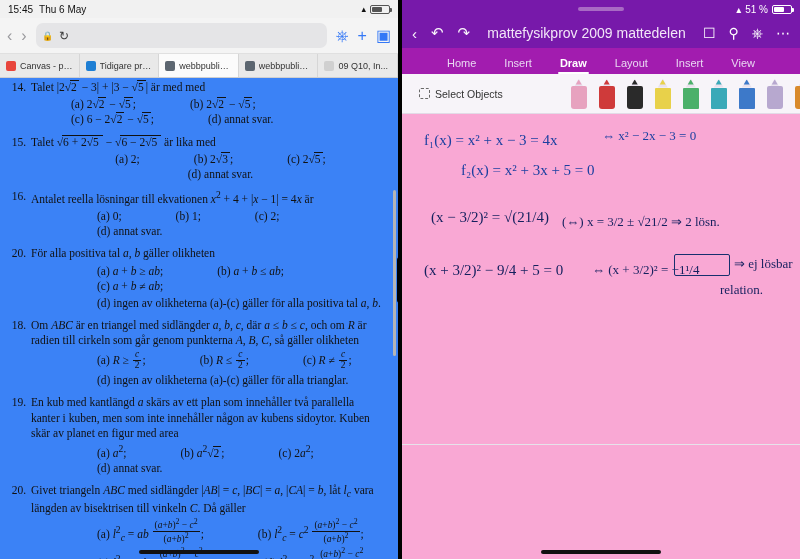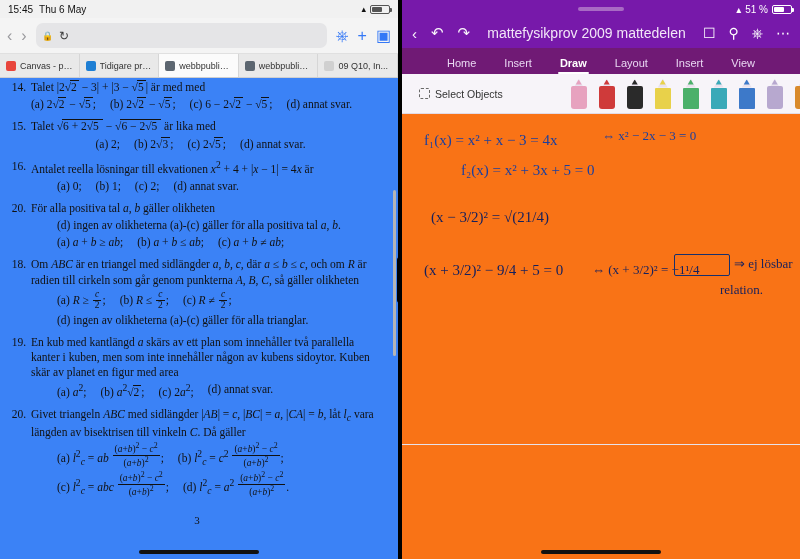--- a/index.html
+++ b/index.html
@@ -123,21 +123,21 @@
     padding: 2px 14px 0 10px;
     font-family: "Liberation Serif", serif;
     font-size: 11.5px;
     color: #111;
     line-height: 1.32;
   }
   .q { margin-bottom: 7px; display: flex; gap: 5px; }
   .q-num { width: 16px; flex: none; text-align: right; }
   .q-body { flex: 1; }
   .opts { margin-top: 2px; display: flex; flex-wrap: wrap; }
-  .opt { margin-right: 14px; white-space: nowrap; }
+  .opt { margin-right: 14px; white-space: nowrap; margin-left: 40px; }
   .opts-center { justify-content: center; }
   .indent { padding-left: 26px; }
   i { font-style: italic; }
   .frac {
     display: inline-block;
     vertical-align: -0.45em;
     text-align: center;
     font-size: 0.82em;
     line-height: 1.05;
     margin: 0 1px;
@@ -237,21 +237,21 @@
     font-size: 14px;
     color: #f2e6f8;
     white-space: nowrap;
     overflow: hidden;
     text-overflow: ellipsis;
   }
   .on-right-ic { display: flex; gap: 13px; font-size: 14px; }
 
   .ribbon-tabs {
     height: 26px;
-    background: #701a75;
+    background: #a21caf;
     display: flex;
     align-items: flex-end;
     justify-content: center;
     gap: 24px;
     padding: 0 14px 0 14px;
     flex: none;
   }
   .rb-tab {
     font-size: 11px;
     color: #e9d7f2;
@@ -304,21 +304,21 @@
   }
   .pen .nib {
     position: absolute; left: 8px; right: 8px; top: 1px; height: 5px;
     clip-path: polygon(50% 0, 100% 100%, 0 100%);
   }
   .pen.highlighter .body { top: 9px; border-radius: 1px; }
   .plus-btn { font-size: 19px; color: #555; padding: 0 7px; }
 
   .note-canvas {
     flex: 1;
-    background: #f97316;
+    background: #f9a8d4;
     position: relative;
     overflow: hidden;
   }
   .rule-line {
     position: absolute; left: 0; right: 0;
     height: 1px; background: #e6e2ea;
   }
   .ink {
     position: absolute;
     font-family: "Liberation Serif", serif;
@@ -435,26 +435,26 @@
             <span class="opt">(d) annat svar.</span>
           </div>
         </div>
       </div>
 
       <div class="q">
         <div class="q-num">20.</div>
         <div class="q-body">
           <div>För alla positiva tal <i>a</i>, <i>b</i> gäller olikheten</div>
           <div class="opts indent">
-            <span class="opt">(d) ingen av olikheterna (a)-(c) gäller för alla positiva tal <i>a</i>, <i>b</i>.</span>
-          </div>
-          <div class="opts indent">
             <span class="opt">(a) <i>a</i> + <i>b</i> ≥ <i>ab</i>;</span>
             <span class="opt">(b) <i>a</i> + <i>b</i> ≤ <i>ab</i>;</span>
             <span class="opt">(c) <i>a</i> + <i>b</i> ≠ <i>ab</i>;</span>
+          </div>
+          <div class="opts indent">
+            <span class="opt">(d) ingen av olikheterna (a)-(c) gäller för alla positiva tal <i>a</i>, <i>b</i>.</span>
           </div>
         </div>
       </div>
 
       <div class="q">
         <div class="q-num">18.</div>
         <div class="q-body">
           <div>Om <i>ABC</i> är en triangel med sidlängder <i>a</i>, <i>b</i>, <i>c</i>, där <i>a</i> ≤ <i>b</i> ≤ <i>c</i>, och om <i>R</i> är radien till cirkeln som går genom punkterna <i>A</i>, <i>B</i>, <i>C</i>, så gäller olikheten</div>
           <div class="opts indent">
             <span class="opt">(a) <i>R</i> ≥ <span class="frac"><span class="num"><i>c</i></span><span class="den">2</span></span>;</span>
@@ -599,20 +599,21 @@
     </div>
 
     <div class="note-canvas">
       <div class="rule-line" style="top:330px"></div>
 
       <div class="ink blue" style="left:22px; top:18px; font-size:15px;">f₁(x) = x² + x − 3 = 4x</div>
       <div class="ink blue" style="left:200px; top:14px; font-size:13px;">⇔ x² − 2x − 3 = 0</div>
       <div class="ink blue" style="left:22px; top:48px; font-size:15px;margin-left:37px;">f₂(x) = x² + 3x + 5 = 0</div>
 
       <div class="ink dark" style="left:29px; top:95px; font-size:15px;">(x − 3/2)² = √(21/4)</div>
+      <div class="ink dark" style="left:160px; top:100px; font-size:13px;">(⇔)  x = 3/2 ± √21/2  ⇒ 2 lösn.</div>
 
       <div class="ink dark" style="left:22px; top:148px; font-size:15px;">(x + 3/2)² − 9/4 + 5 = 0</div>
       <div class="ink dark" style="left:190px; top:148px; font-size:13px;">⇔ (x + 3/2)² = −1¹/4</div>
       <div class="ink-box" style="left:272px; top:140px; width:56px; height:22px;"></div>
       <div class="ink dark" style="left:332px; top:142px; font-size:13px;">⇒ ej lösbar</div>
       <div class="ink dark" style="left:318px; top:168px; font-size:13px;">relation.</div>
 
       <div class="home-ind"></div>
     </div>
   </div>

